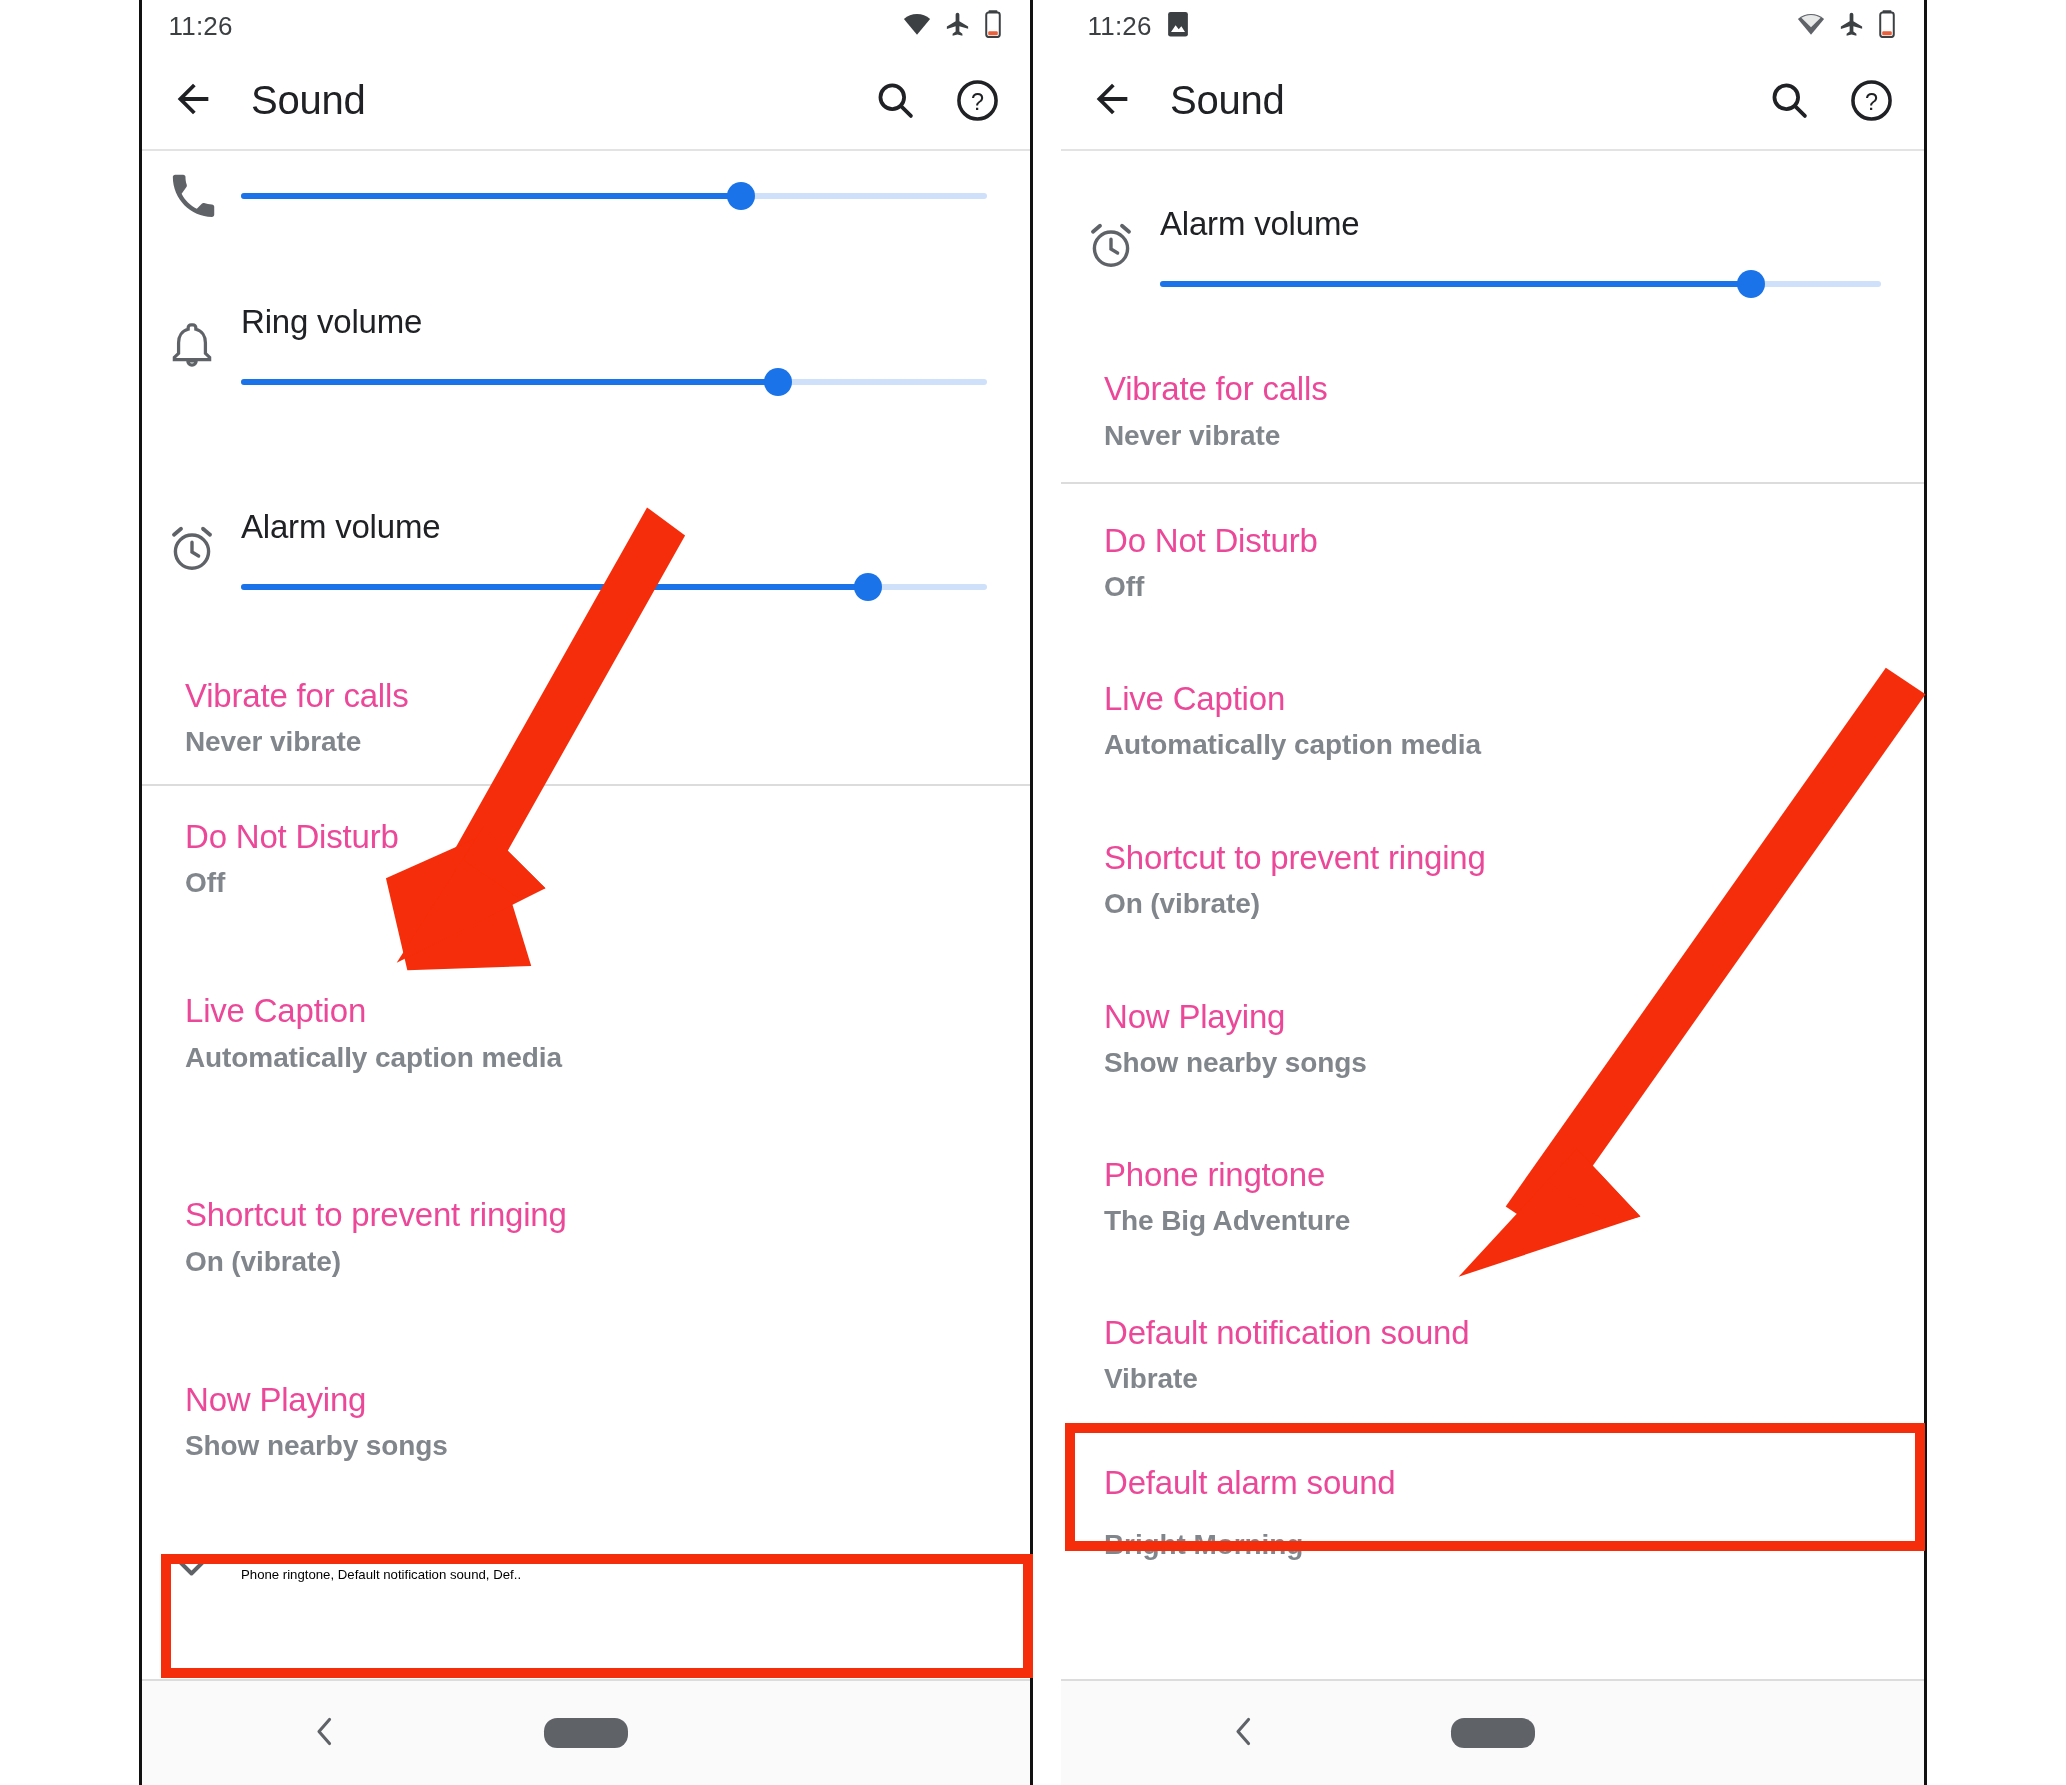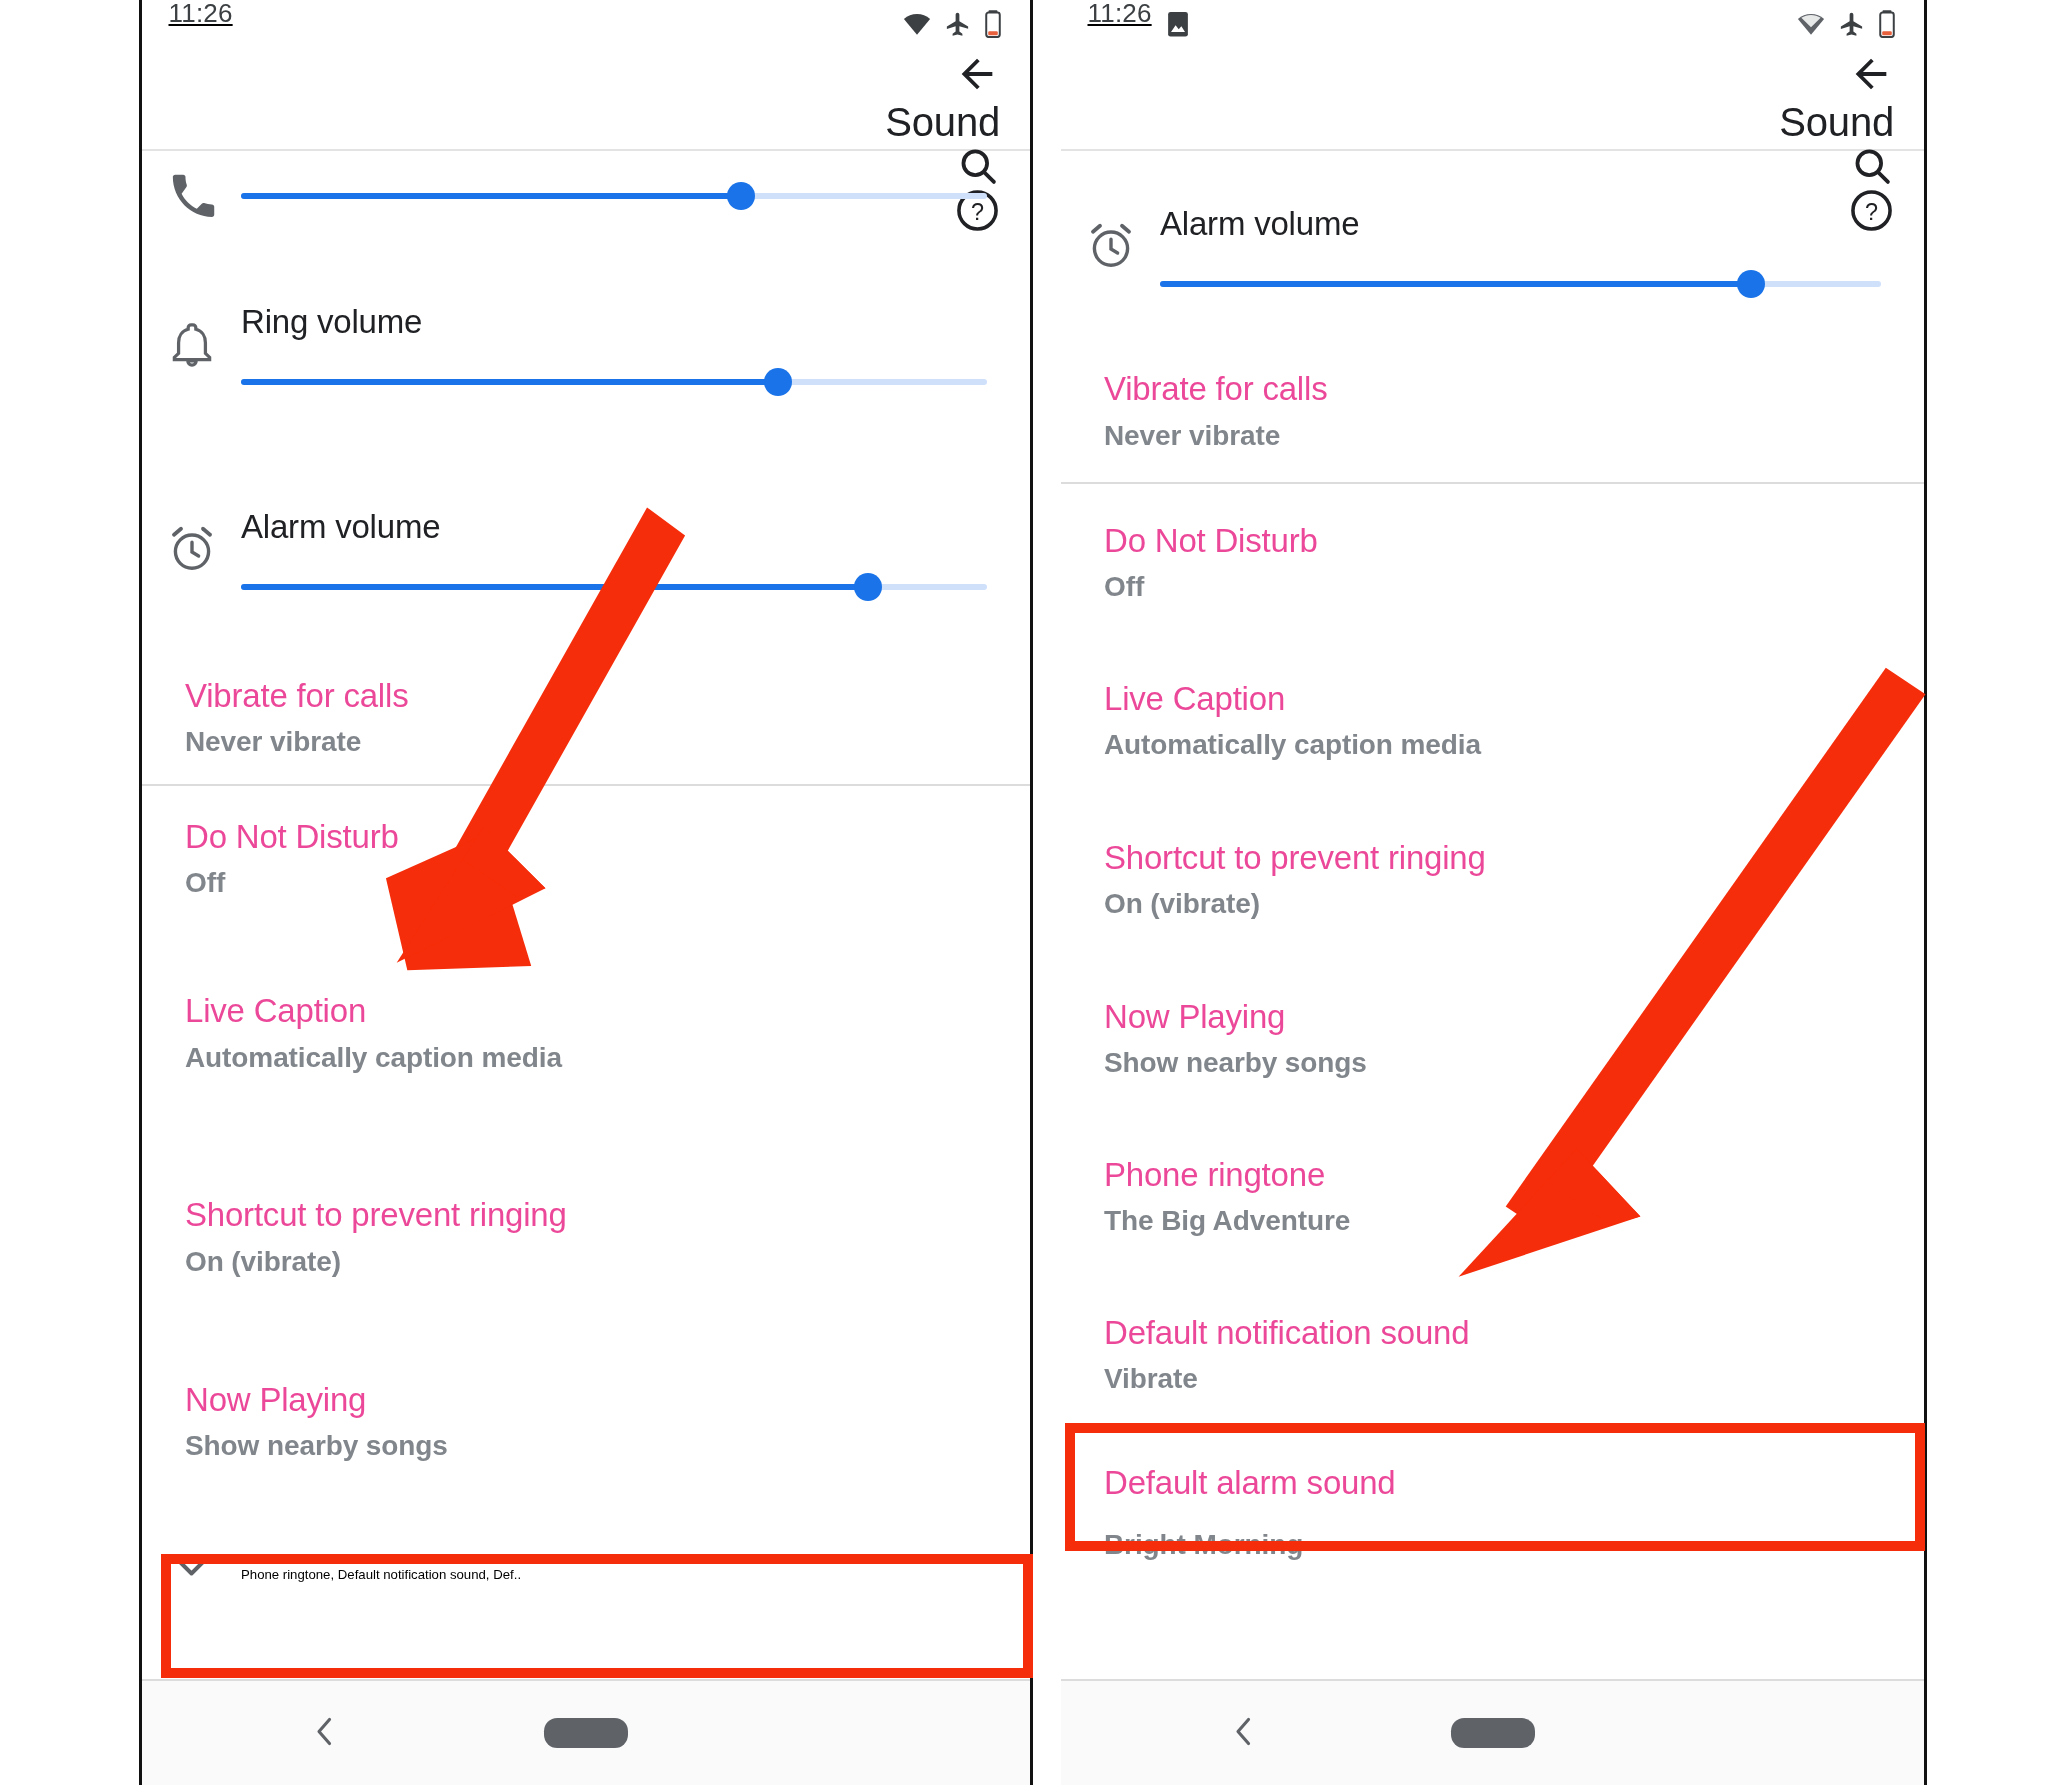--- a/index.html
+++ b/index.html
@@ -28,43 +28,42 @@
     overflow: hidden;
   }
   #phone-left  { left: 139px;  width: 894px; border-left: 3.3px solid #111; border-right: 3.3px solid #111; }
   #phone-right { left: 1061px; width: 866px; border-right: 3.3px solid #111; }
 
   
   .statusbar {
     position: relative;
     height: 51px;
     display: flex;
+    align-items: center;
     padding: 0 28px 0 26.5px;
     box-sizing: border-box;
-    text-decoration: underline;
   }
   .status-time {
     font-size: 26px;
     color: #3c4043;
     font-weight: 400;
     letter-spacing: 0.2px;
     line-height: 1;
   }
   .status-left-icons { display: flex; align-items: center; margin-left: 15px; }
   .status-right { margin-left: auto; display: flex; align-items: center; gap: 14px; }
   .si { display: block; }
 
   
   .appbar {
     height: 98px;
     display: flex;
-    align-items: flex-end;
+    align-items: center;
     padding: 0 30px 0 28px;
     box-sizing: border-box;
-    flex-direction: column;
   }
   .appbar .title {
     font-size: 40px;
     color: #202124;
     margin-left: 35px;
     font-weight: 400;
     letter-spacing: -0.2px;
   }
   .appbar .spacer { flex: 1; }
   .appbar .act { margin-left: 38px; display: flex; align-items: center; }

